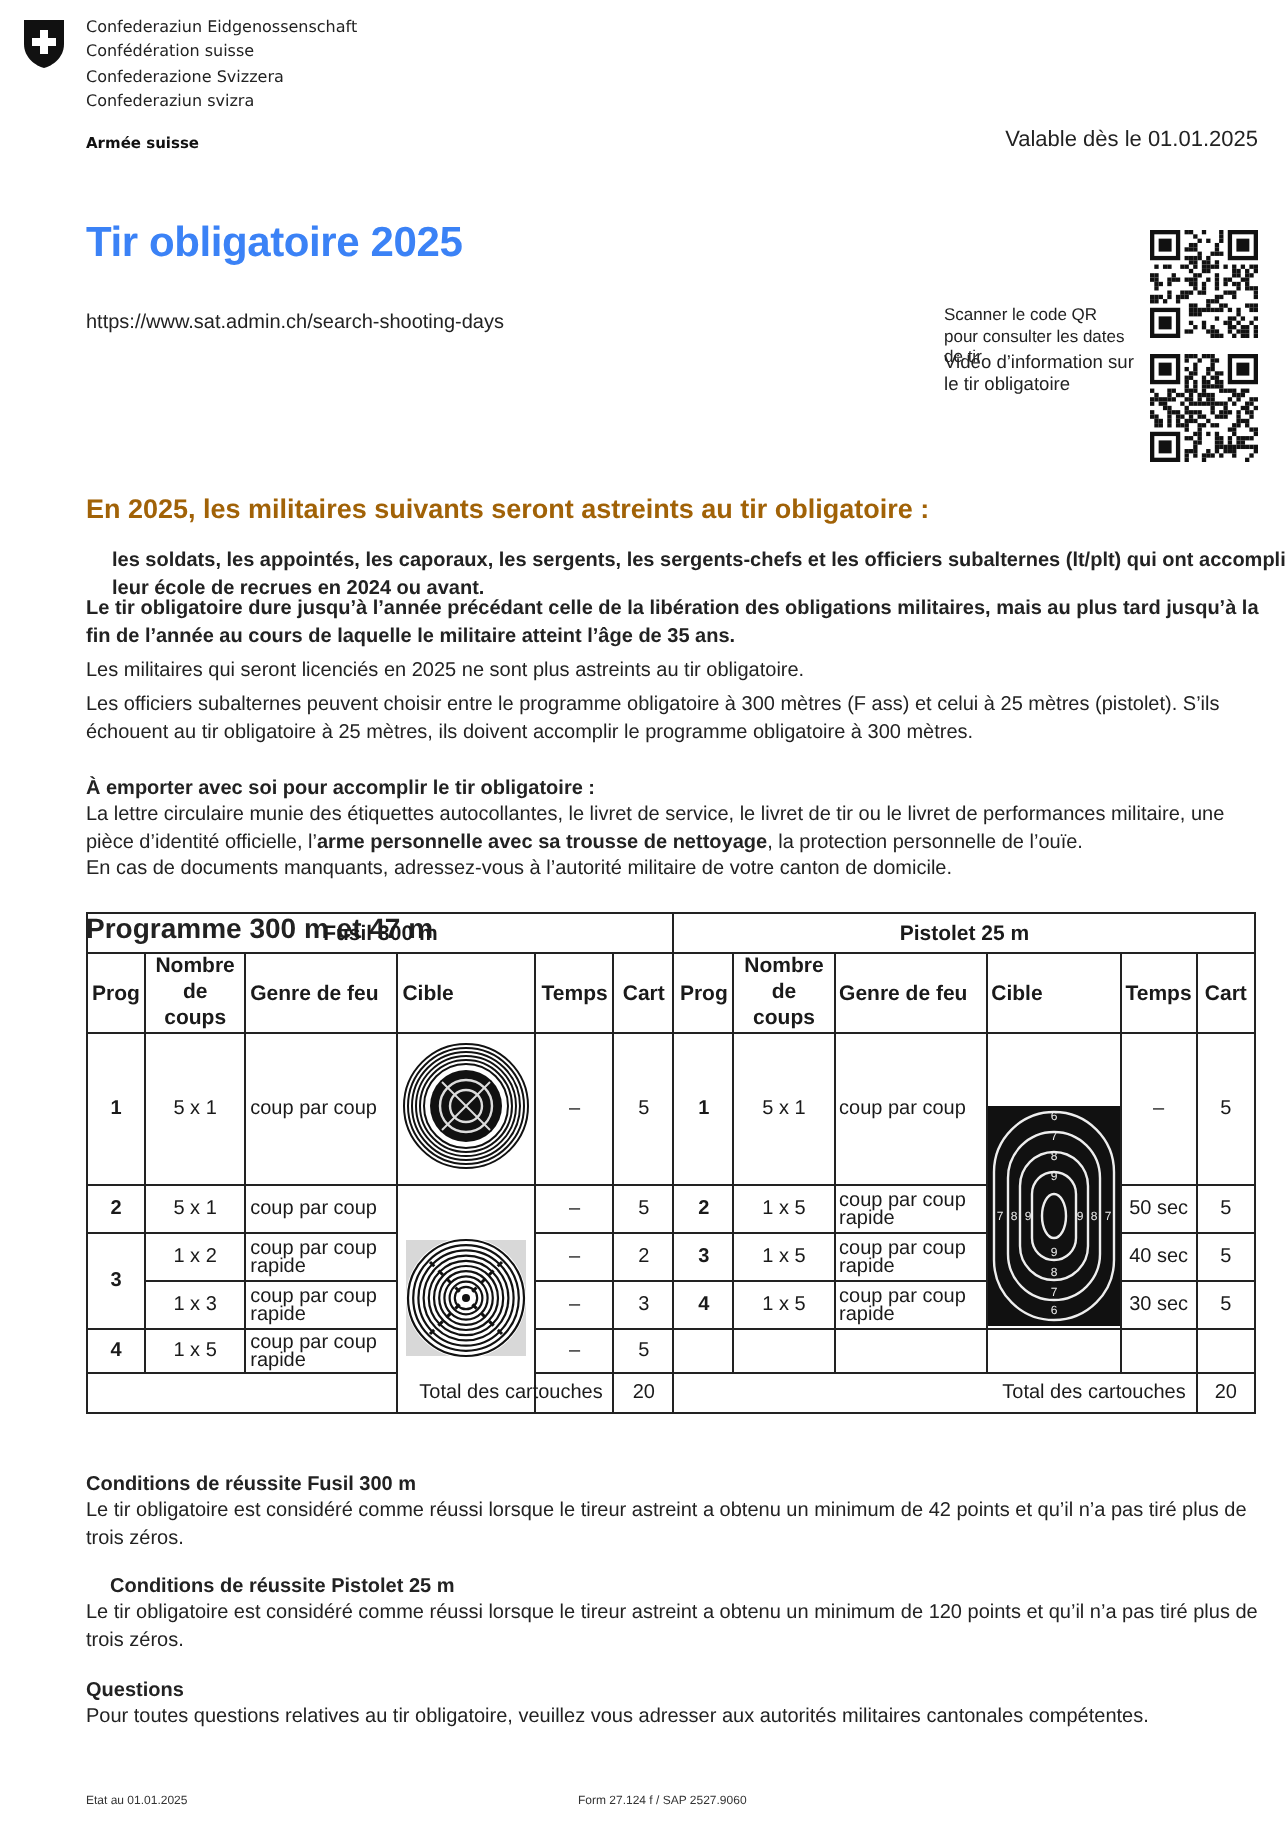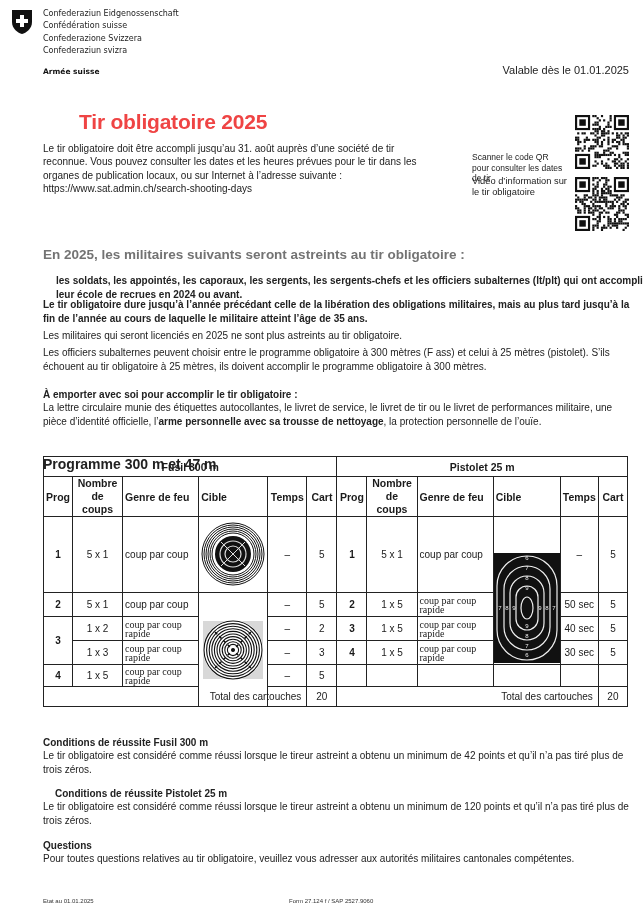--- a/index.html
+++ b/index.html
@@ -2,37 +2,37 @@
 <html><head>
 <meta charset="utf-8">
 <style>
   * { margin:0; padding:0; box-sizing:border-box; }
   body { width:644px; height:919px; background:#fff; font-family:"Liberation Sans", sans-serif; color:#1a1a1a; position:relative; overflow:hidden; }
   .abs { position:absolute; }
   .logo { left:11px; top:9px; width:22px; height:26px; }
   .fed { left:43px; top:8px; font-family:"DejaVu Sans", sans-serif; font-size:8px; line-height:12.3px; color:#222; }
   .army { left:43px; top:67px; font-family:"DejaVu Sans", sans-serif; font-size:7.5px; font-weight:bold; color:#111; }
   .valid { right:15px; top:64px; font-size:11px; color:#222; }
-  .title { left:43px; top:110px; font-size:21px; font-weight:bold; color:#ef4444; letter-spacing:-0.2px;margin-left:36px; }
+  .title { left:43px; top:110px; font-size:21px; font-weight:bold; color:#3b82f6; letter-spacing:-0.2px; }
   .intro { left:43px; top:142px; width:385px; font-size:10px; line-height:13.3px; color:#222; }
   .qr-text { font-size:8.5px; line-height:10.5px; color:#222; }
   .qr1t { left:472px; top:115px; width:95px;margin-top:37px; }
   .qr2t { left:472px; top:176px; width:100px; font-size:9.3px; line-height:11px; }
   .qr { position:absolute; background:#fff; }
   .qr1 { left:575px; top:115px; width:54px; height:54px; }
   .qr2 { left:575px; top:177px; width:54px; height:54px; }
-  .h2 { left:43px; top:247px; font-size:13.5px; font-weight:bold; color:#737373; }
+  .h2 { left:43px; top:247px; font-size:13.5px; font-weight:bold; color:#a16207; }
   .p { left:43px; width:590px; font-size:10px; line-height:13.5px; color:#222; }
   .bold { font-weight:bold; }
   .h3 { left:43px; top:456px; font-size:14px; font-weight:bold; color:#222; }
   table.prog { position:absolute; left:43px; top:456px; width:585px; border-collapse:collapse; font-size:10px; }
   table.prog td, table.prog th { border:1px solid #222; text-align:center; vertical-align:middle; padding:0 2px; }
   table.prog th { font-weight:bold; font-size:10.5px; }
   .lft { text-align:left !important; }
-  .gf { text-align:left !important; line-height:9px; font-size:10px;font-family:Liberation Serif, serif; }
+  .gf { text-align:left !important; line-height:9px; font-size:10px; }
   .boldc { font-weight:bold; }
   .tot { text-align:right !important; padding-right:5px !important; }
   .foot { font-size:6px; color:#333; top:898px; }
 </style>
 </head>
 <body>
 
 <svg class="abs logo" viewBox="0 0 22 26">
   <path d="M1 1 H21 V13 C21 20 15 24 11 25 C7 24 1 20 1 13 Z" fill="#111"></path>
   <rect x="9" y="6" width="4" height="12" fill="#fff"></rect>
@@ -42,21 +42,21 @@
   <div>Confederaziun Eidgenossenschaft</div>
   <div>Confédération suisse</div>
   <div>Confederazione Svizzera</div>
   <div>Confederaziun svizra</div>
 </div>
 <div class="abs army">Armée suisse</div>
 <div class="abs valid">Valable dès le 01.01.2025</div>
 
 <div class="abs title">Tir obligatoire 2025</div>
 <div class="abs intro">
-  <span>Le tir obligatoire doit être accompli jusqu’au 31. août auprès d’une société de tir reconnue. Vous pouvez consulter les dates et les heures prévues pour le tir dans les organes de publication locaux, ou sur Internet à l’adresse suivante :</span><br>
+  <br>
   <span>https://www.sat.admin.ch/search-shooting-days</span>
 </div>
 
 <div class="abs qr-text qr1t">Scanner le code QR pour consulter les dates de tir</div>
 <div class="abs qr-text qr2t">Vidéo d’information sur le tir obligatoire</div>
 <svg class="qr qr1" id="qr1" viewBox="0 0 25 25">
     <rect x="8" y="0" width="1" height="1" fill="#111"></rect>
     <rect x="9" y="0" width="1" height="1" fill="#111"></rect>
     <rect x="12" y="0" width="1" height="1" fill="#111"></rect>
     <rect x="16" y="0" width="1" height="1" fill="#111"></rect>
@@ -478,20 +478,21 @@
 
 <div class="abs h2">En 2025, les militaires suivants seront astreints au tir obligatoire :</div>
 <div class="abs p bold" style="top:274px;margin-left:13px;">les soldats, les appointés, les caporaux, les sergents, les sergents-chefs et les officiers subalternes (lt/plt) qui ont accompli leur école de recrues en 2024 ou avant.</div>
 <div class="abs p" style="top:298px;font-weight:bold;">Le tir obligatoire dure jusqu’à l’année précédant celle de la libération des obligations militaires, mais au plus tard jusqu’à la fin de l’année au cours de laquelle le militaire atteint l’âge de 35 ans.</div>
 <div class="abs p" style="top:329px;">Les militaires qui seront licenciés en 2025 ne sont plus astreints au tir obligatoire.</div>
 <div class="abs p" style="top:346px;">Les officiers subalternes peuvent choisir entre le programme obligatoire à 300 mètres (F ass) et celui à 25 mètres (pistolet). S’ils échouent au tir obligatoire à 25 mètres, ils doivent accomplir le programme obligatoire à 300 mètres.</div>
 
 <div class="abs p bold" style="top:388px;">À emporter avec soi pour accomplir le tir obligatoire :</div>
 <div class="abs p" style="top:401px;">
   <span>La lettre circulaire munie des étiquettes autocollantes, le livret de service, le livret de tir ou le livret de performances militaire, une pièce d’identité officielle, l’</span><span class="bold">arme personnelle avec sa trousse de nettoyage</span><span>, la protection personnelle de l’ouïe.</span><br>
+  <span>En cas de documents manquants, adressez-vous à l’autorité militaire de votre canton de domicile.</span>
 </div>
 
 <div class="abs h3">Programme 300 m et 47 m</div>
 
 <table class="prog">
   <colgroup>
     <col style="width:29px">
       <col style="width:50px">
       <col style="width:76px">
       <col style="width:67px">

